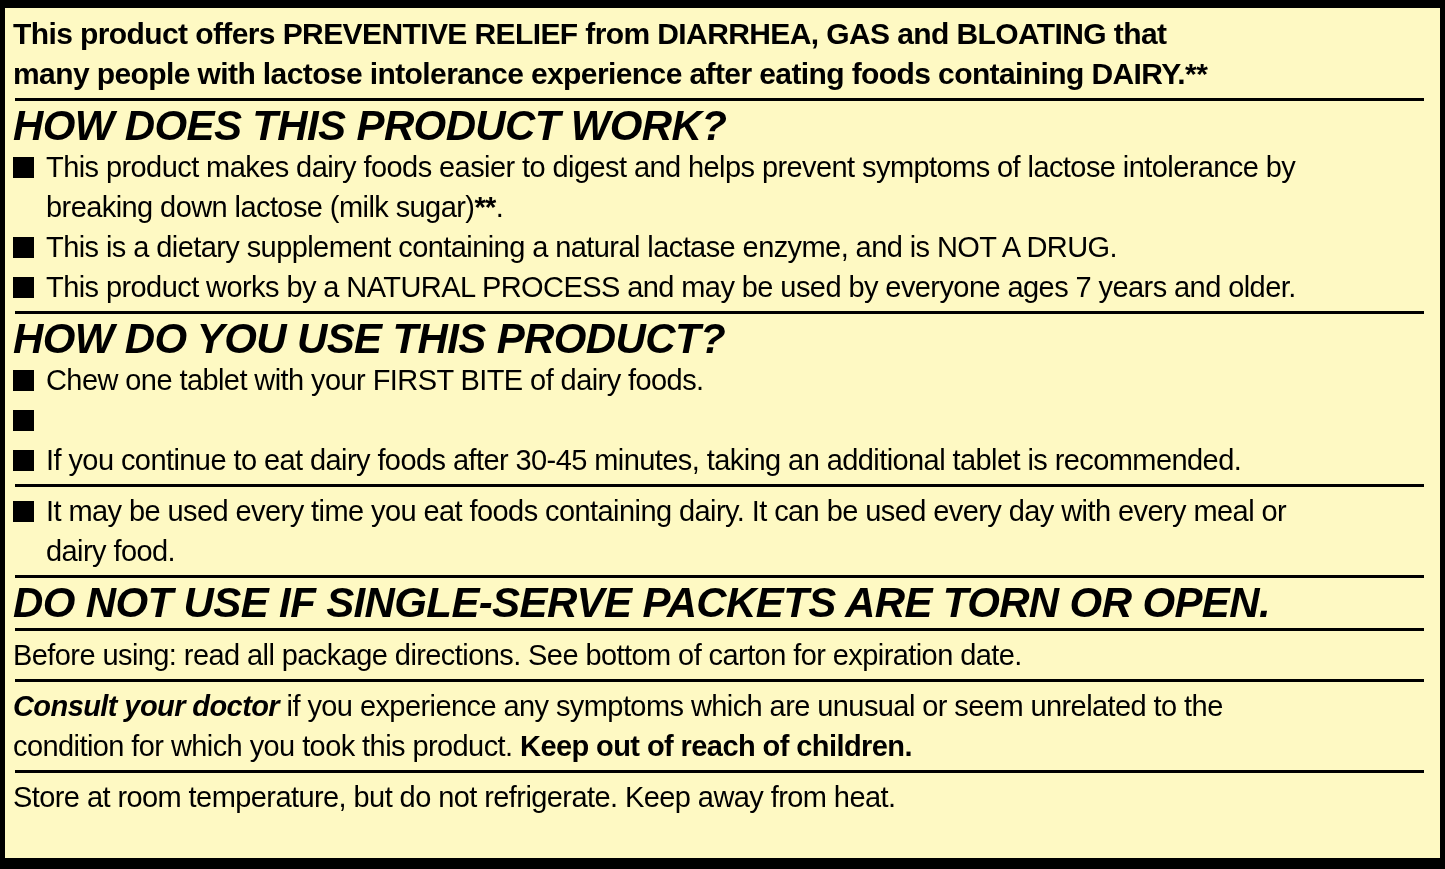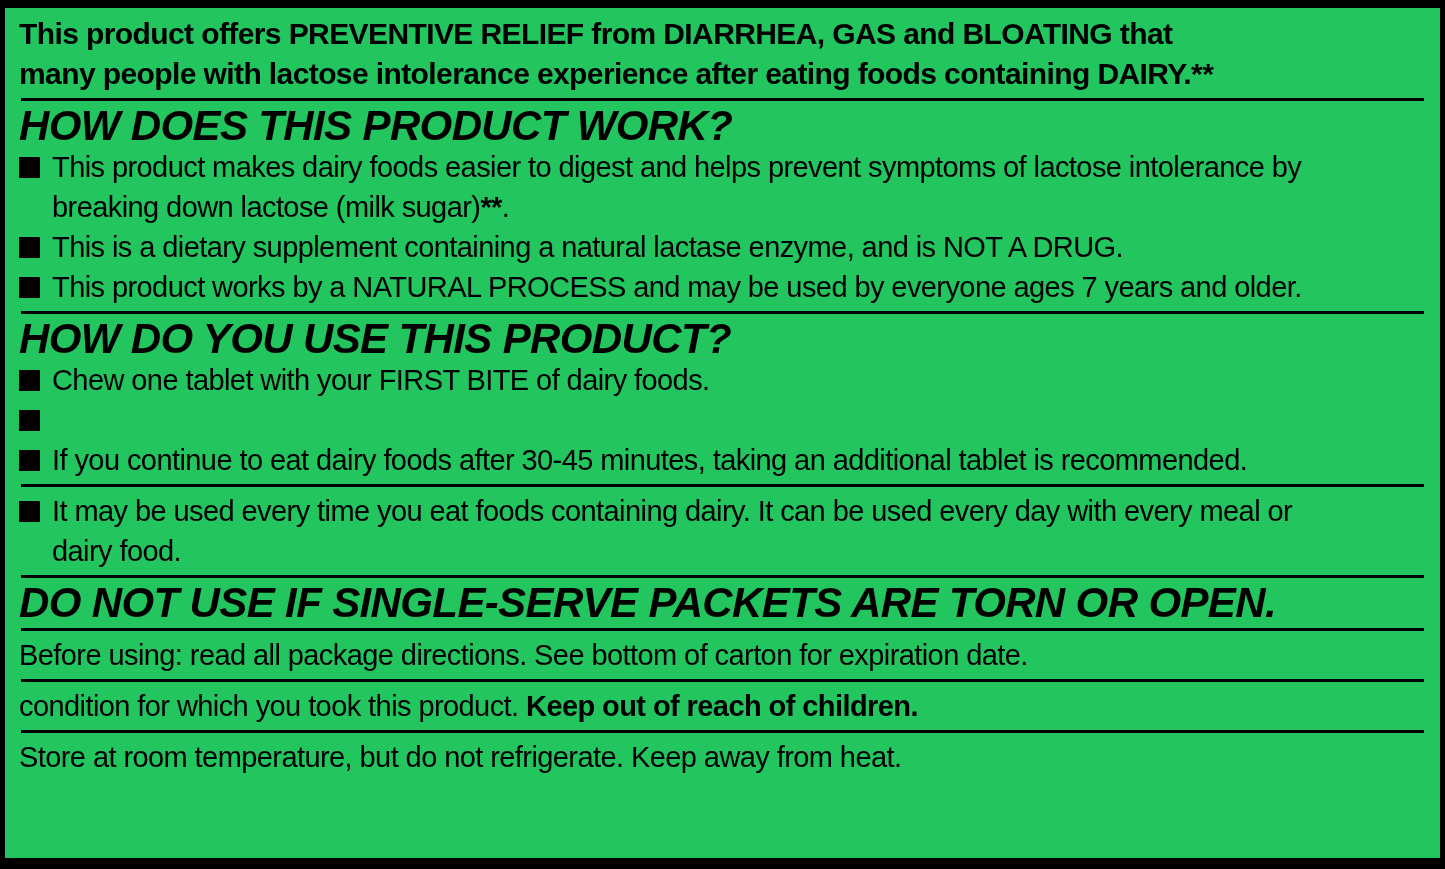--- a/index.html
+++ b/index.html
@@ -5,26 +5,26 @@
   html, body {
     margin: 0;
     padding: 0;
     background: #ffffff;
   }
   .page {
     position: relative;
     width: 1445px;
     height: 869px;
     box-sizing: border-box;
-    background: #22c55e;
+    background: #fef9c3;
     color: #000000;
     border-style: solid;
     border-color: #000000;
     border-width: 8px 5px 11px 5px;
-    padding: 6px 14px 0 14px;
+    padding: 6px 14px 0 8px;
     overflow: hidden;
     font-family: "Liberation Sans", sans-serif;
   }
   .t {
     font-size: 29px;
     line-height: 40px;
     letter-spacing: -0.02em;
     white-space: nowrap;
   }
   .intro .t {
@@ -101,20 +101,21 @@
 
   <div class="hd">DO NOT USE IF SINGLE-SERVE PACKETS ARE TORN OR OPEN.</div>
 
   <hr class="rule">
 
   <div class="t">Before using: read all package directions. See bottom of carton for expiration date.</div>
 
   <hr class="rule">
 
   <div>
+    <div class="t"><span class="bi">Consult your doctor</span><span> if you experience any symptoms which are unusual or seem unrelated to the</span></div>
     <div class="t"><span>condition for which you took this product. </span><span class="bsegment">Keep out of reach of children.</span></div>
   </div>
 
   <hr class="rule">
 
   <div class="t">Store at room temperature, but do not refrigerate. Keep away from heat.</div>
 
 </div>
 
 </body></html>

